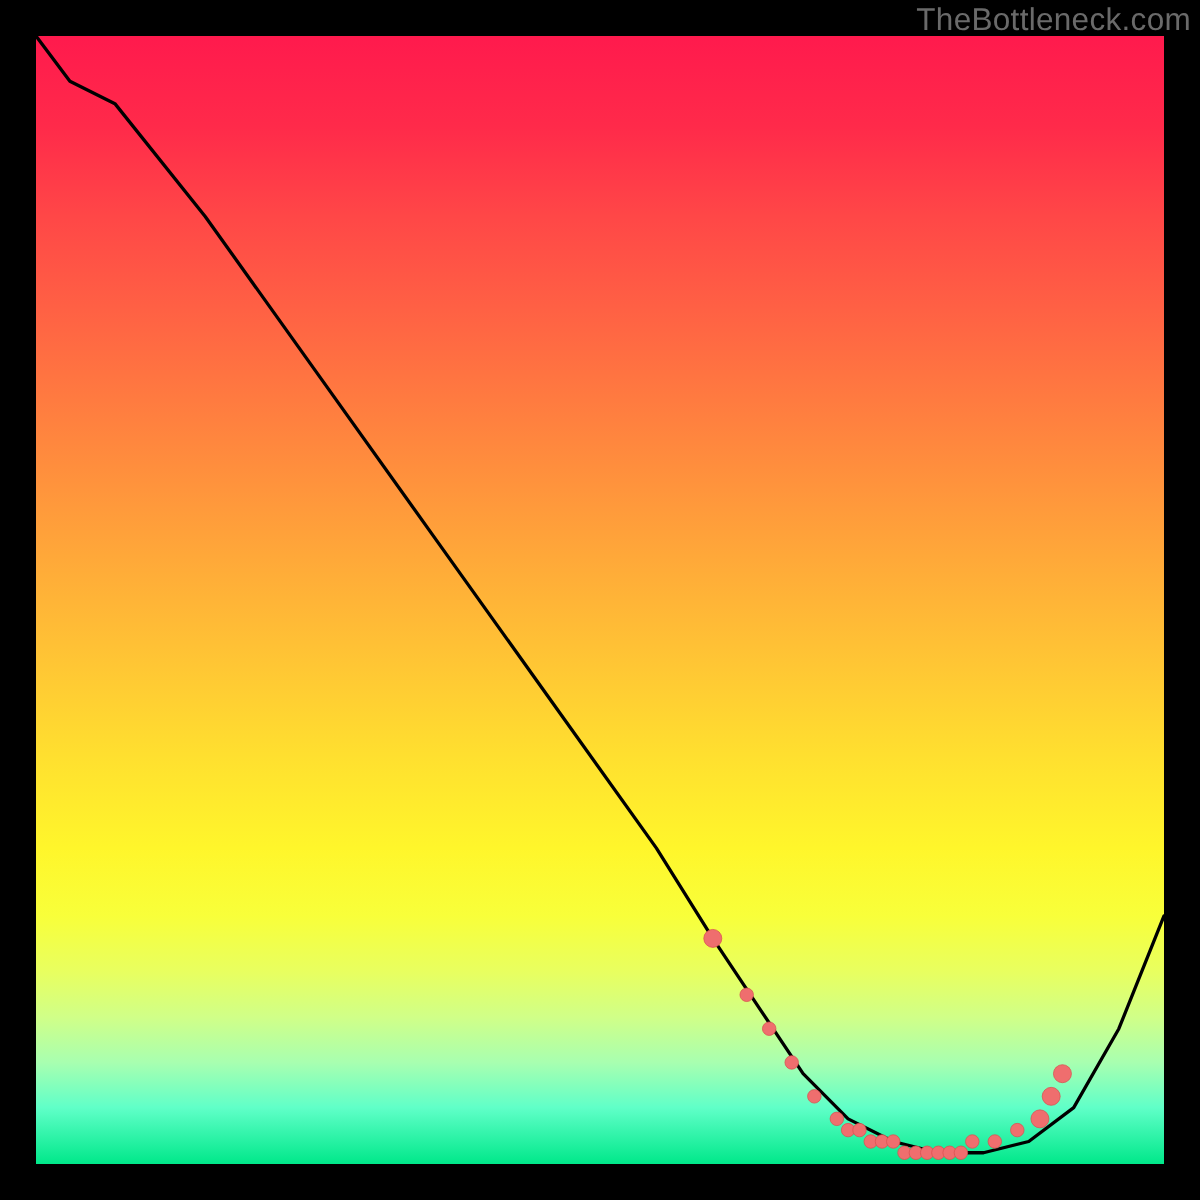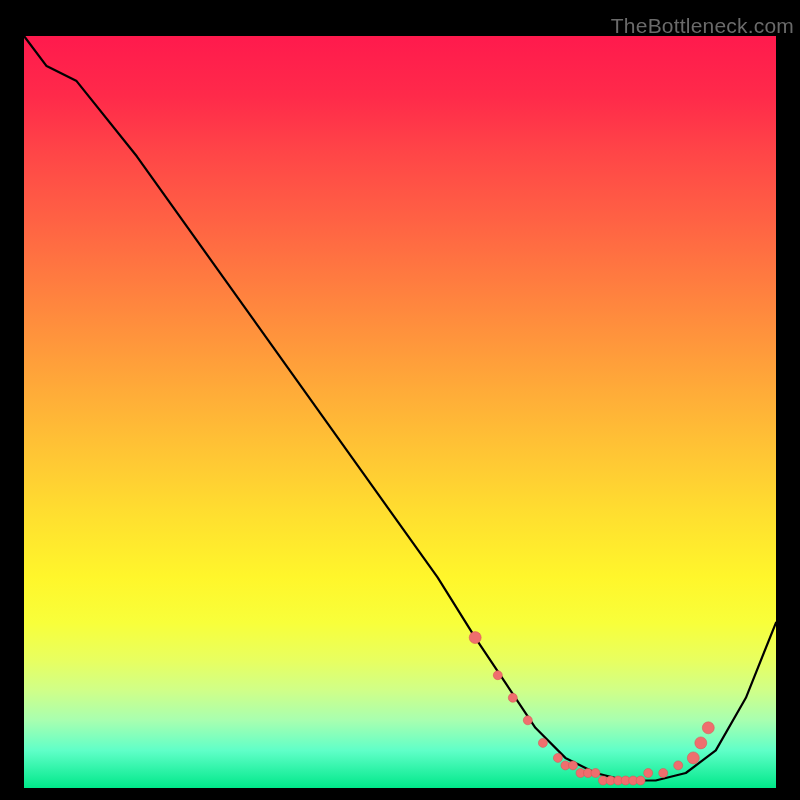--- a/index.html
+++ b/index.html
@@ -11,21 +11,20 @@
     overflow: hidden;
     font-family: Arial, Helvetica, sans-serif;
   }
   .frame {
     position: absolute;
     left: 0;
     top: 0;
     width: 800px;
     height: 584px;
     background: #000;
-    margin-top: 12px;
   }
   .plot {
     position: absolute;
     left: 24px;
     top: 24px;
     width: 752px;
     height: 752px;
     background: linear-gradient(to bottom,
       #ff1a4d 0%,
       #ff2a4a 8%,

